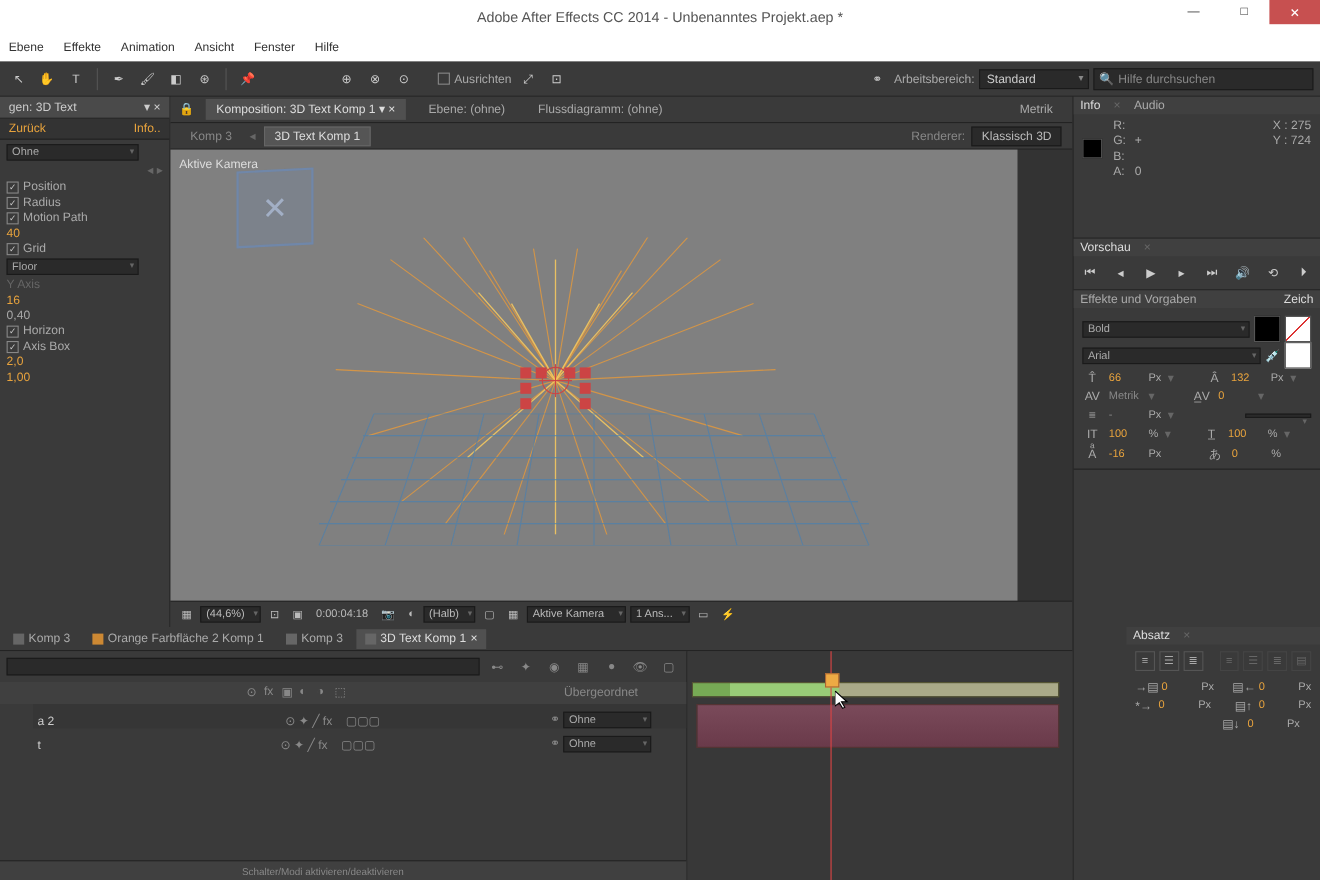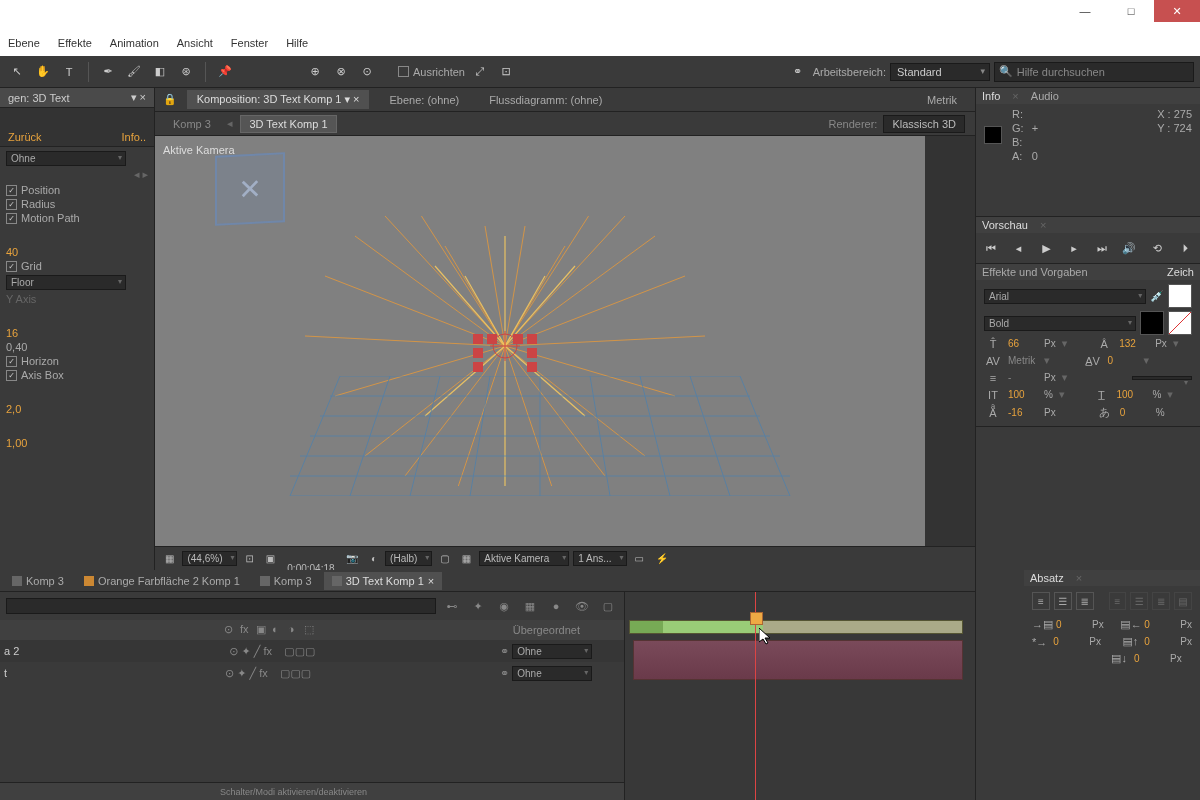--- a/index.html
+++ b/index.html
@@ -15,21 +15,21 @@
 .tool { width: 22px; height: 22px; display: flex; align-items: center; justify-content: center; color: #ccc; }
 .divider-v { width: 1px; height: 20px; background: #555; margin: 0 4px; }
 .toolbar .label { color: #aaa; }
 .combo { background: #2a2a2a; border: 1px solid #1a1a1a; color: #ccc; padding: 2px 20px 2px 6px; position: relative; min-width: 100px; }
 .combo::after { content: "▾"; position: absolute; right: 4px; color: #888; font-size: 9px; }
 .search { flex: 0 0 200px; background: #2a2a2a; border: 1px solid #1a1a1a; height: 20px; display: flex; align-items: center; padding: 0 4px; color: #888; }
 .main { display: flex; height: 482px; }
 .left-panel { width: 155px; background: #3a3a3a; border-right: 1px solid #222; display: flex; flex-direction: column; }
 .panel-tab { background: #4a4a4a; color: #ccc; padding: 3px 8px; border-bottom: 1px solid #222; display:flex; justify-content:space-between; align-items:center; }
 .panel-body { padding: 4px 6px; color: #aaa; flex: 1; overflow: hidden; }
-.orange { color: #e8a33d; margin-top: 20px; }
+.orange { color: #e8a33d; }
 .prop-row { display:flex; align-items:center; gap:4px; padding:1px 0; }
 .chk { width: 11px; height: 11px; border: 1px solid #888; display:inline-flex; align-items:center; justify-content:center; font-size:8px; color:#ccc; }
 .sm-combo { background:#2a2a2a; border:1px solid #1a1a1a; color:#aaa; padding:1px 18px 1px 4px; position:relative; width: 120px; font-size:10px; }
 .sm-combo::after { content:"▾"; position:absolute; right:3px; color:#666; font-size:8px; }
 .center-panel { flex: 1; background: #333; display: flex; flex-direction: column; }
 .comp-tabs { height: 24px; background: #3a3a3a; display: flex; align-items: center; padding: 0 8px; color: #aaa; gap: 10px; border-bottom:1px solid #222; }
 .comp-tab { padding: 3px 10px; }
 .comp-tab.active { background: #505050; color: #ddd; }
 .breadcrumb { height: 24px; background: #3a3a3a; display: flex; align-items: center; padding: 0 10px; gap: 8px; color: #888; border-bottom:1px solid #222; }
 .bc-item { padding: 2px 8px; }
@@ -66,40 +66,41 @@
 .tl-tab { padding:3px 8px; color:#aaa; display:flex; align-items:center; gap:4px; }
 .tl-tab.active { background:#505050; color:#ddd; }
 .tl-tab .sq { width:10px; height:10px; background:#666; }
 .tl-body { flex:1; display:flex; background:#3a3a3a; }
 .tl-left { width:625px; background:#3a3a3a; border-right:1px solid #222; display:flex; flex-direction:column; }
 .tl-toolbar { height:28px; display:flex; align-items:center; padding:0 6px; gap:6px; }
 .tl-toolbar .tbtn { width:20px; height:20px; color:#888; display:flex; align-items:center; justify-content:center; }
 .tl-header-row { height:20px; background:#404040; display:flex; align-items:center; font-size:10px; color:#888; padding: 0 4px; }
 .tl-header-row .col-switches { margin-left:220px; display:flex; gap:2px; }
 .tl-header-row .col-switches span { width:14px; height:14px; display:inline-block; }
-.tl-layer-row { height:22px; display:flex; align-items:center; padding: 0 4px; color:#ccc; font-size:10px; }
+.tl-layer-row { height:22px; display:flex; align-items:flex-end; padding: 0 4px; color:#ccc; font-size:10px;margin-left:30px; }
 .tl-layer-row:nth-child(odd) { background:#363636; }
 .tl-parent { margin-left:auto; width:120px; }
 .tl-right { flex:1; background:#383838; position:relative; }
 .time-ruler { height:28px; background:#404040; position:relative; border-bottom:1px solid #222; }
 .time-tick { position:absolute; top:14px; font-size:9px; color:#aaa; }
 .playhead { position:absolute; top:0; bottom:0; width:1px; background:#d44; left:130px; }
 .playhead::before { content:""; position:absolute; top:20px; left:-5px; width:11px; height:11px; background:#ea4; border:1px solid #a63; }
 .track-bar { position:absolute; top:48px; left:8px; right:12px; height:40px; background:linear-gradient(#7a4a5a,#6a3a4a); border:1px solid #533; }
 .bottom-right { width:225px; background:#3a3a3a; border-left:1px solid #222;padding-left:48px; }
 .absatz-body { padding:6px 8px; color:#aaa; }
 .align-btns { display:flex; gap:4px; margin-bottom:6px; }
 .align-btn { width:20px; height:18px; border:1px solid #555; display:flex; align-items:center; justify-content:center; font-size:10px; color:#aaa; }
 .cursor-arrow { position:absolute; width:16px; height:20px; pointer-events:none; }
 .tl-footer { height:18px; background:#404040; color:#888; font-size:9px; display:flex; align-items:center; padding:0 220px; border-top:1px solid #222; }
 </style>
 </head>
 <body>
 
 <div class="titlebar">
+  <span class="title">Adobe After Effects CC 2014 - Unbenanntes Projekt.aep *</span>
   <div class="winbtns">
     <div class="winbtn">—</div>
     <div class="winbtn">□</div>
     <div class="winbtn close">✕</div>
   </div>
 </div>
 
 <div class="menubar">
   <span>Ebene</span>
   <span>Effekte</span>
@@ -355,29 +356,29 @@
         <span class="pbtn">⟲</span>
         <span class="pbtn">⏵</span>
       </div>
     </div>
     <div class="rp-section">
       <div class="rp-tabs">
         <span class="rp-tab">Effekte und Vorgaben</span>
         <span class="rp-tab active" style="margin-left:auto">Zeich</span>
       </div>
       <div class="rp-body">
+        <div style="display:flex; gap:4px; margin-top:3px; align-items:center">
+          <div class="sm-combo" style="flex:1">Bold</div>
+          <div class="color-block" style="background:#000"></div>
+          <div class="color-block" style="background:linear-gradient(135deg,#fff 48%,#d33 48%,#d33 52%,#fff 52%)"></div>
+        </div>
         <div style="display:flex; gap:4px; align-items:center">
           <div class="sm-combo" style="flex:1">Arial</div>
           <span>💉</span>
           <div class="color-block" style="background:#fff"></div>
-        </div>
-        <div style="display:flex; gap:4px; margin-top:3px; align-items:center">
-          <div class="sm-combo" style="flex:1">Bold</div>
-          <div class="color-block" style="background:#000"></div>
-          <div class="color-block" style="background:linear-gradient(135deg,#fff 48%,#d33 48%,#d33 52%,#fff 52%)"></div>
         </div>
         <div class="char-row">
           <span class="char-ico">T̂</span>
             <span class="char-val">66</span>
             <span class="char-unit">Px</span>
             <span style="color:#666">▾</span>
           <span style="width:16px"></span>
           <span class="char-ico">Â</span>
             <span class="char-val">132</span>
             <span class="char-unit">Px</span>

